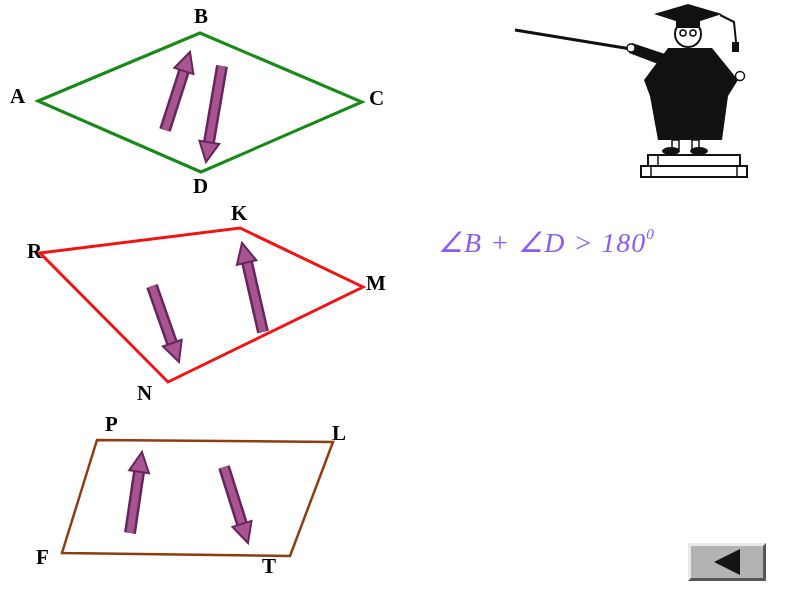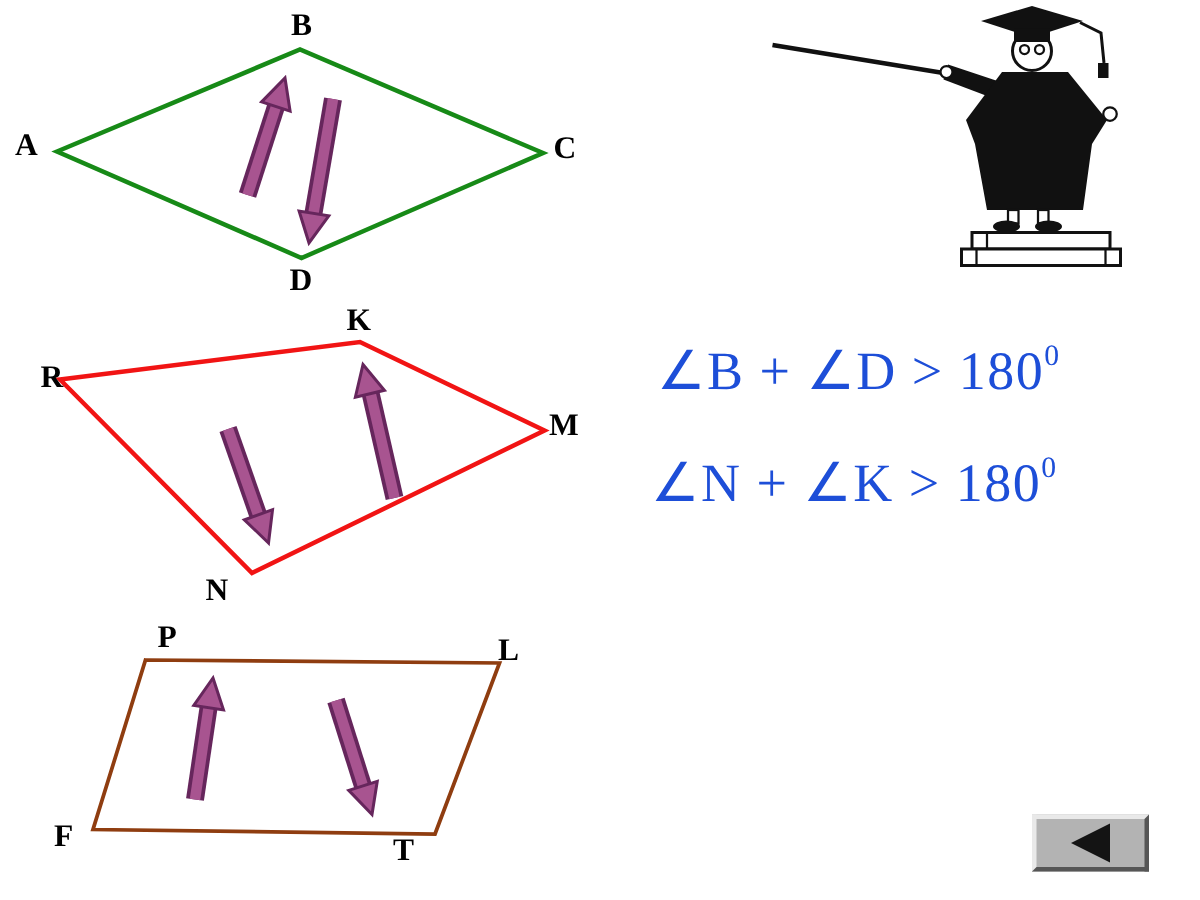--- a/index.html
+++ b/index.html
@@ -8,22 +8,22 @@
     position:relative; width:800px; height:600px;
     background:#ffffff; overflow:hidden;
     font-family:"Liberation Serif", serif;
   }
   .canvas { position:absolute; left:0; top:0; }
   .vertex-label {
     position:absolute; font-weight:700; font-size:21px;
     line-height:1; color:#000;
   }
   .formula {
-    position:absolute; font-size:36px;
-    color:#1d4ed8; white-space:nowrap; letter-spacing:1px;
+    position:absolute; font-style:italic; font-size:28px;
+    color:#8b5cf6; white-space:nowrap; letter-spacing:1px;
   }
   .formula sup { font-size:0.55em; position:relative; top:-0.15em; }
   .arrow-outer { stroke:#66265c; stroke-width:12; fill:none; }
   .arrow-inner { stroke:#a85490; stroke-width:7; fill:none; }
   .arrow-head  { fill:#a85490; stroke:#66265c; stroke-width:2; stroke-linejoin:miter; }
   .quad { fill:none; stroke-linejoin:miter; }
   .back-button {
     position:absolute; left:688px; top:543px; width:78px; height:38px;
     background:#b3b3b3;
     border-top:3px solid #e9e9e9; border-left:3px solid #e9e9e9;
@@ -115,21 +115,18 @@
   <span class="vertex-label" style="left:137px;top:383px">N</span>
 
   <span class="vertex-label" style="left:105px;top:414px">P</span>
   <span class="vertex-label" style="left:332px;top:423px">L</span>
   <span class="vertex-label" style="left:36px;top:547px">F</span>
   <span class="vertex-label" style="left:262px;top:556px">T</span>
 
   <div class="formula" style="left:438px;top:226px">
     <span>∠B + ∠D &gt; 180</span><sup>0</sup>
   </div>
-  <div class="formula" style="left:434px;top:301px">
-    <span>∠N + ∠K &gt; 180</span><sup>0</sup>
-  </div>
 
   <div class="back-button">
     <div class="back-triangle"></div>
   </div>
 
 </div>
 
 </body></html>

